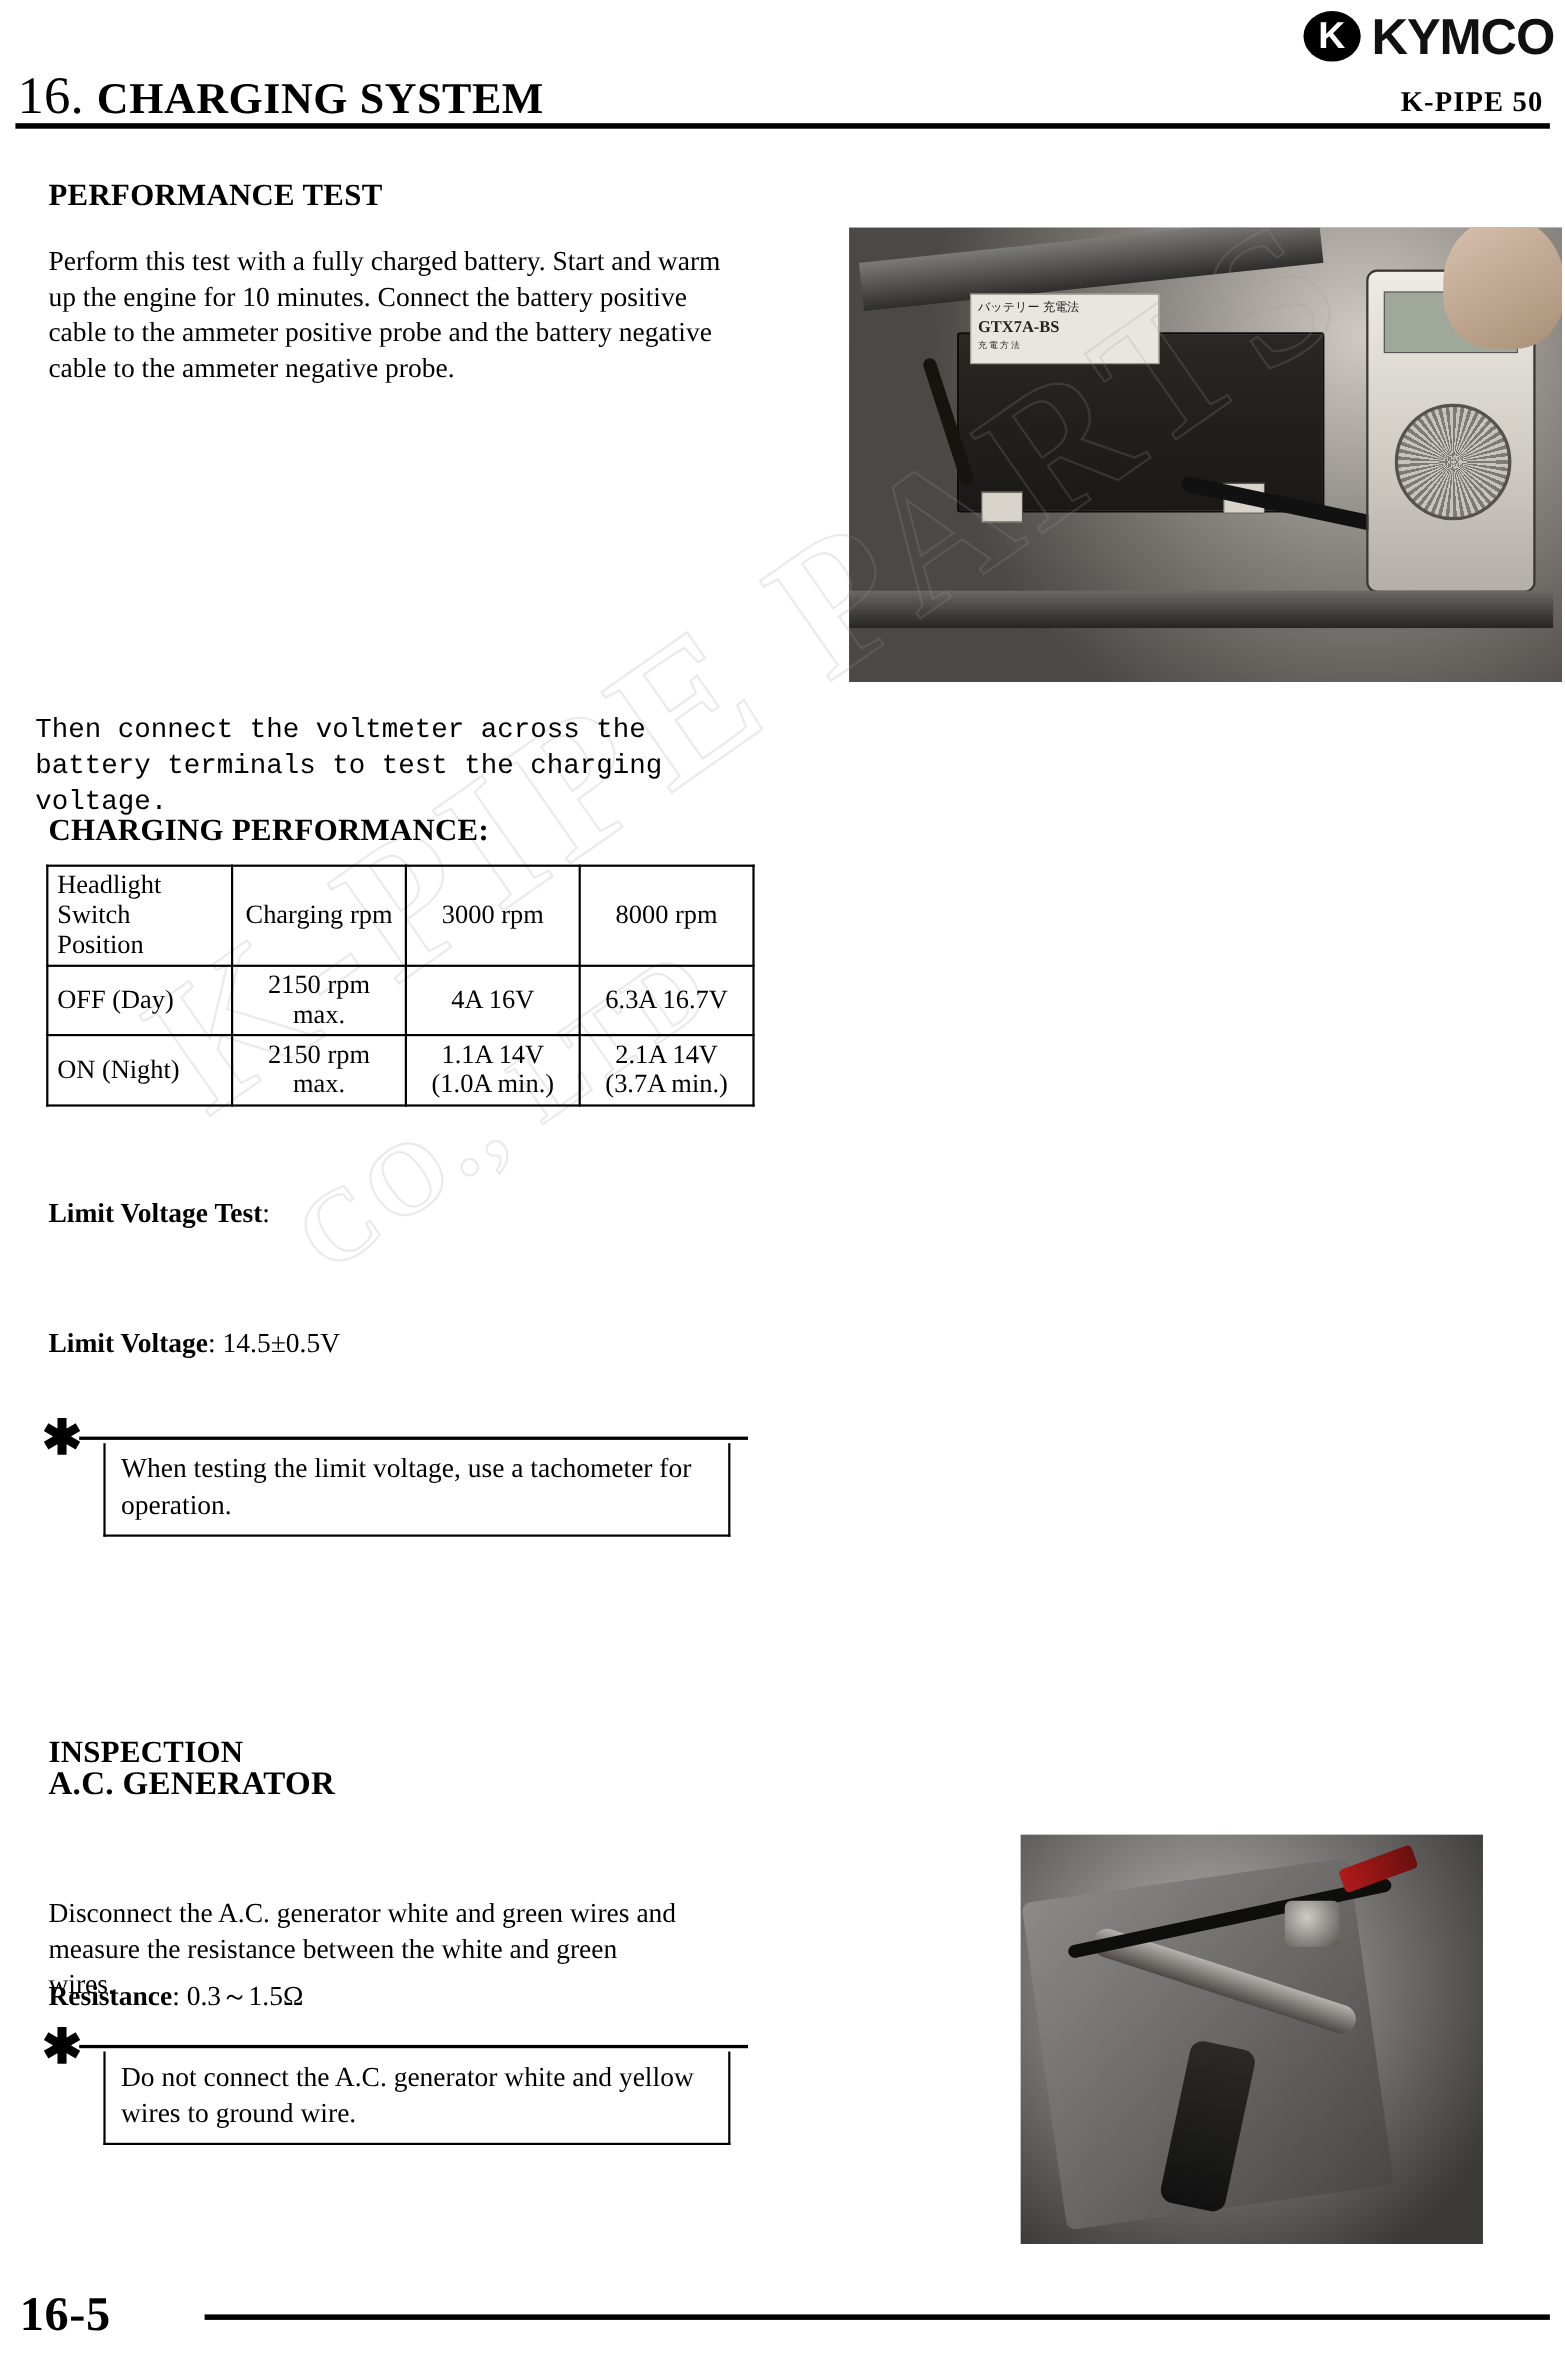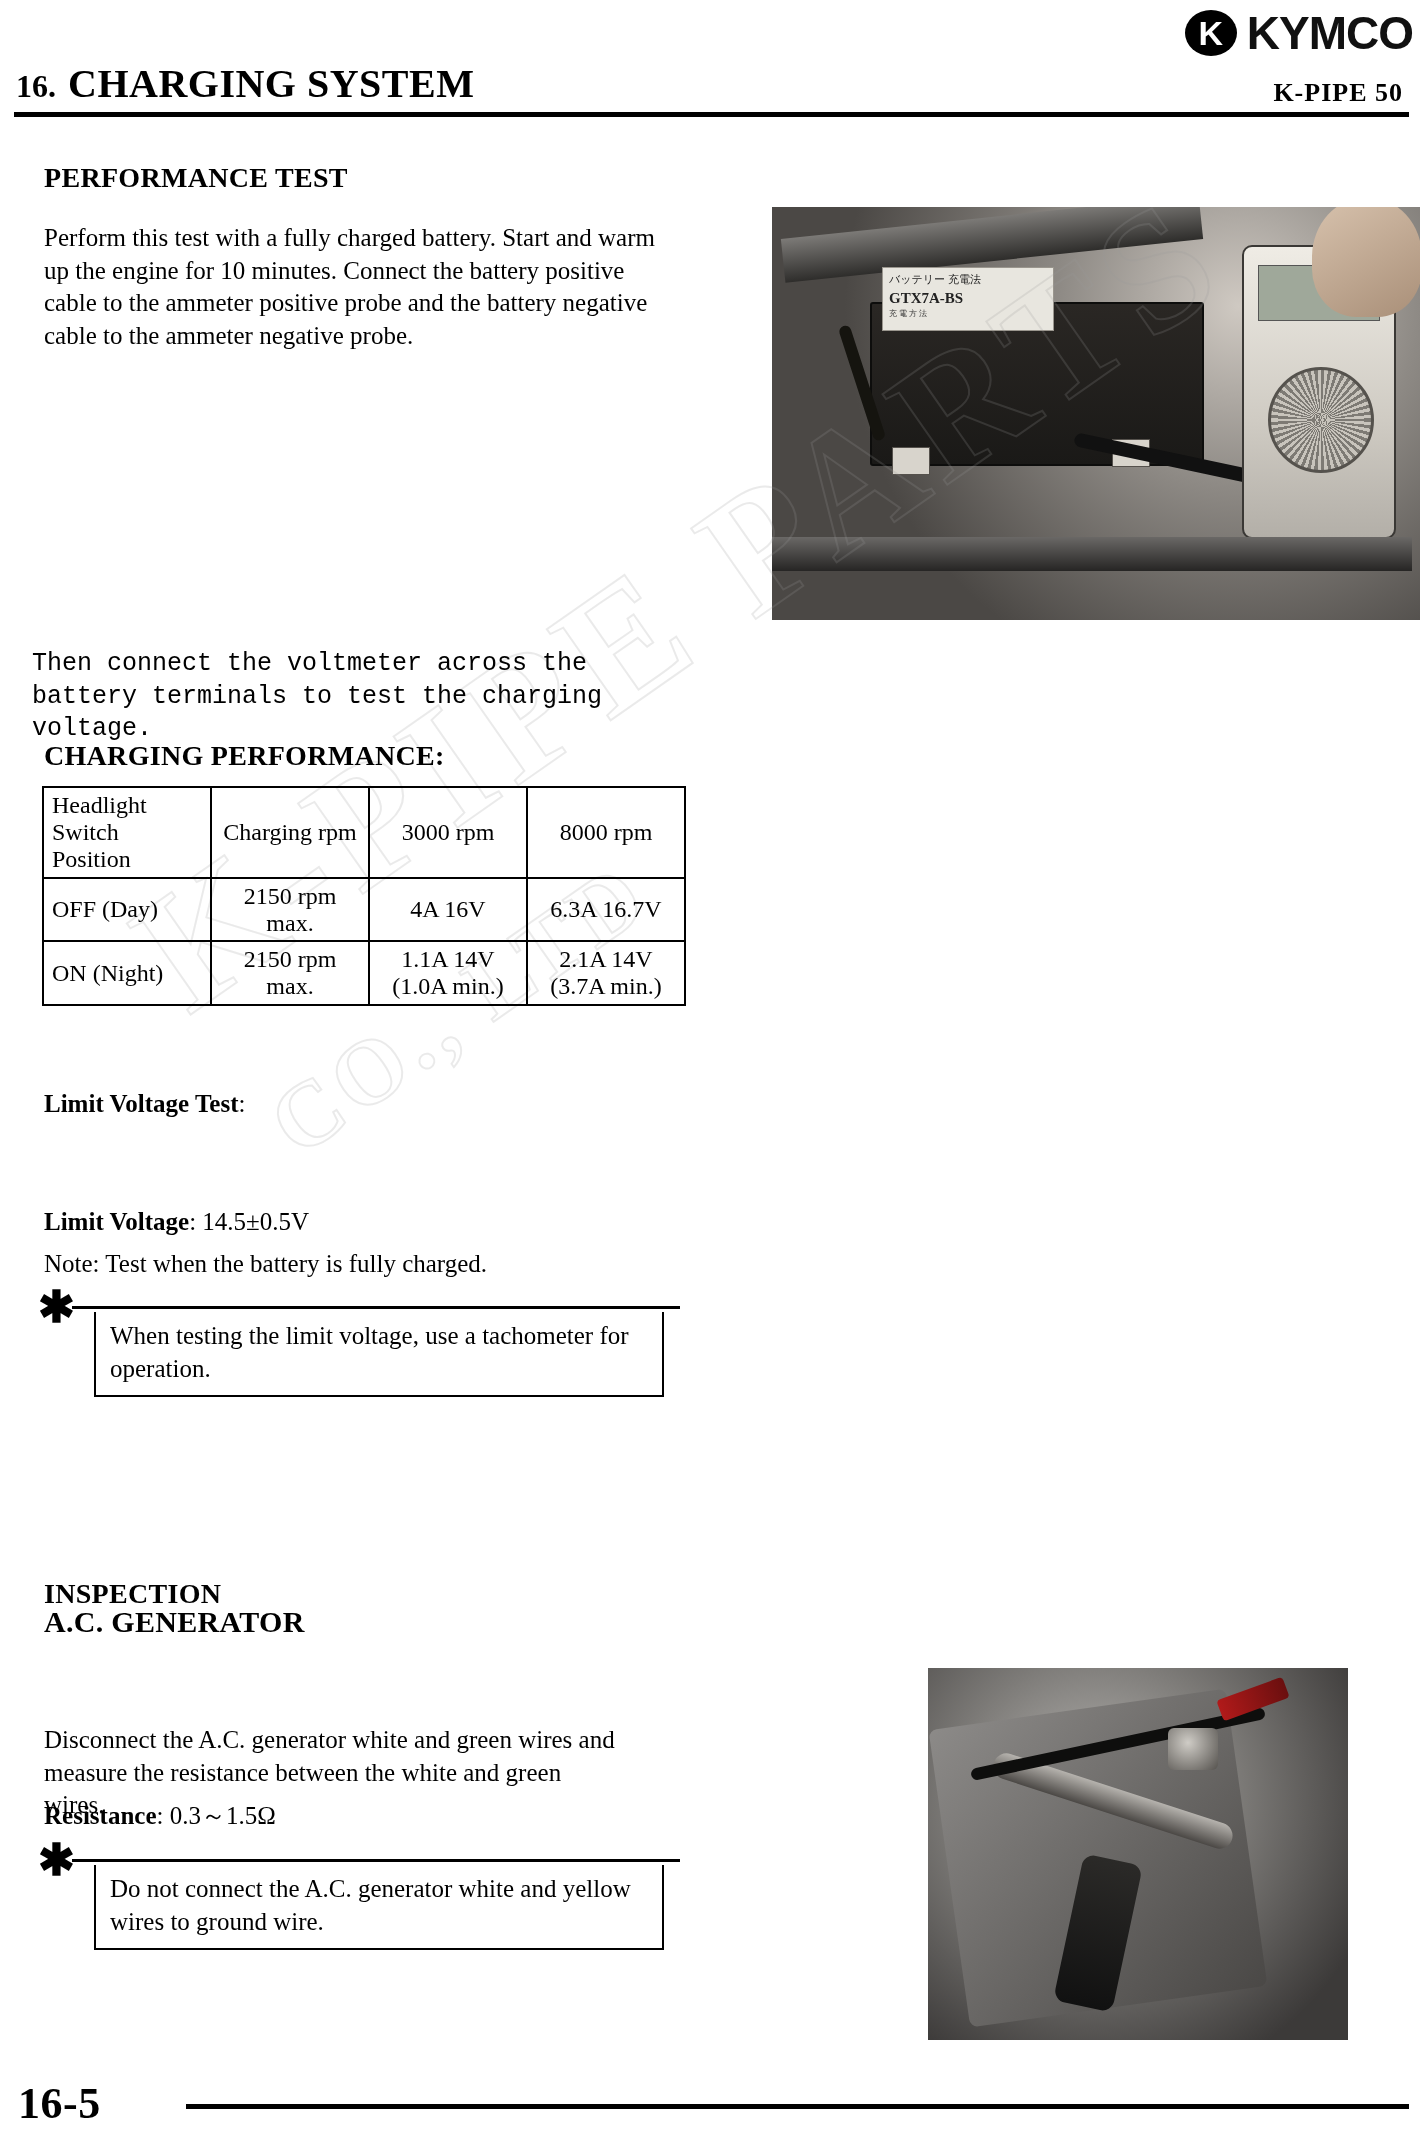--- a/index.html
+++ b/index.html
@@ -59,22 +59,22 @@
   }
   .chapter-line {
     position: absolute;
     left: 16px;
     top: 60px;
     display: flex;
     align-items: baseline;
     gap: 12px;
   }
   .chapter-num {
-    font-size: 32px;
-    font-weight: bold;
+    font-size: 48px;
+    font-weight: normal;
   }
   .chapter-title {
     font-size: 40px;
     font-weight: bold;
     letter-spacing: 0.5px;
   }
   .model-name {
     position: absolute;
     right: 20px;
     top: 78px;
@@ -412,21 +412,20 @@
 
     <div class="body-text" style="left:44px; top:1088px;">
       <b>Limit Voltage Test</b><span>:</span>
     </div>
 
 
     <div class="body-text" style="left:44px; top:1206px;">
       <b>Limit Voltage</b><span>: 14.5±0.5V</span>
     </div>
 
-    <div class="body-text" style="left:44px; top:1248px;">Note: Test when the battery is fully charged.</div>
 
     <div class="note-wrap" style="left:38px; top:1292px; width:610px;">
       <div class="note-star">✱</div>
       <div class="note-top-rule" style="width:608px;"></div>
       <div class="note-box" style="width:538px;">
         <div class="nb-inner">When testing the limit voltage, use a tachometer for operation.</div>
       </div>
     </div>
 
     <div class="sec-title" style="left:44px; top:1605px; font-size:30px;">A.C. GENERATOR</div>

